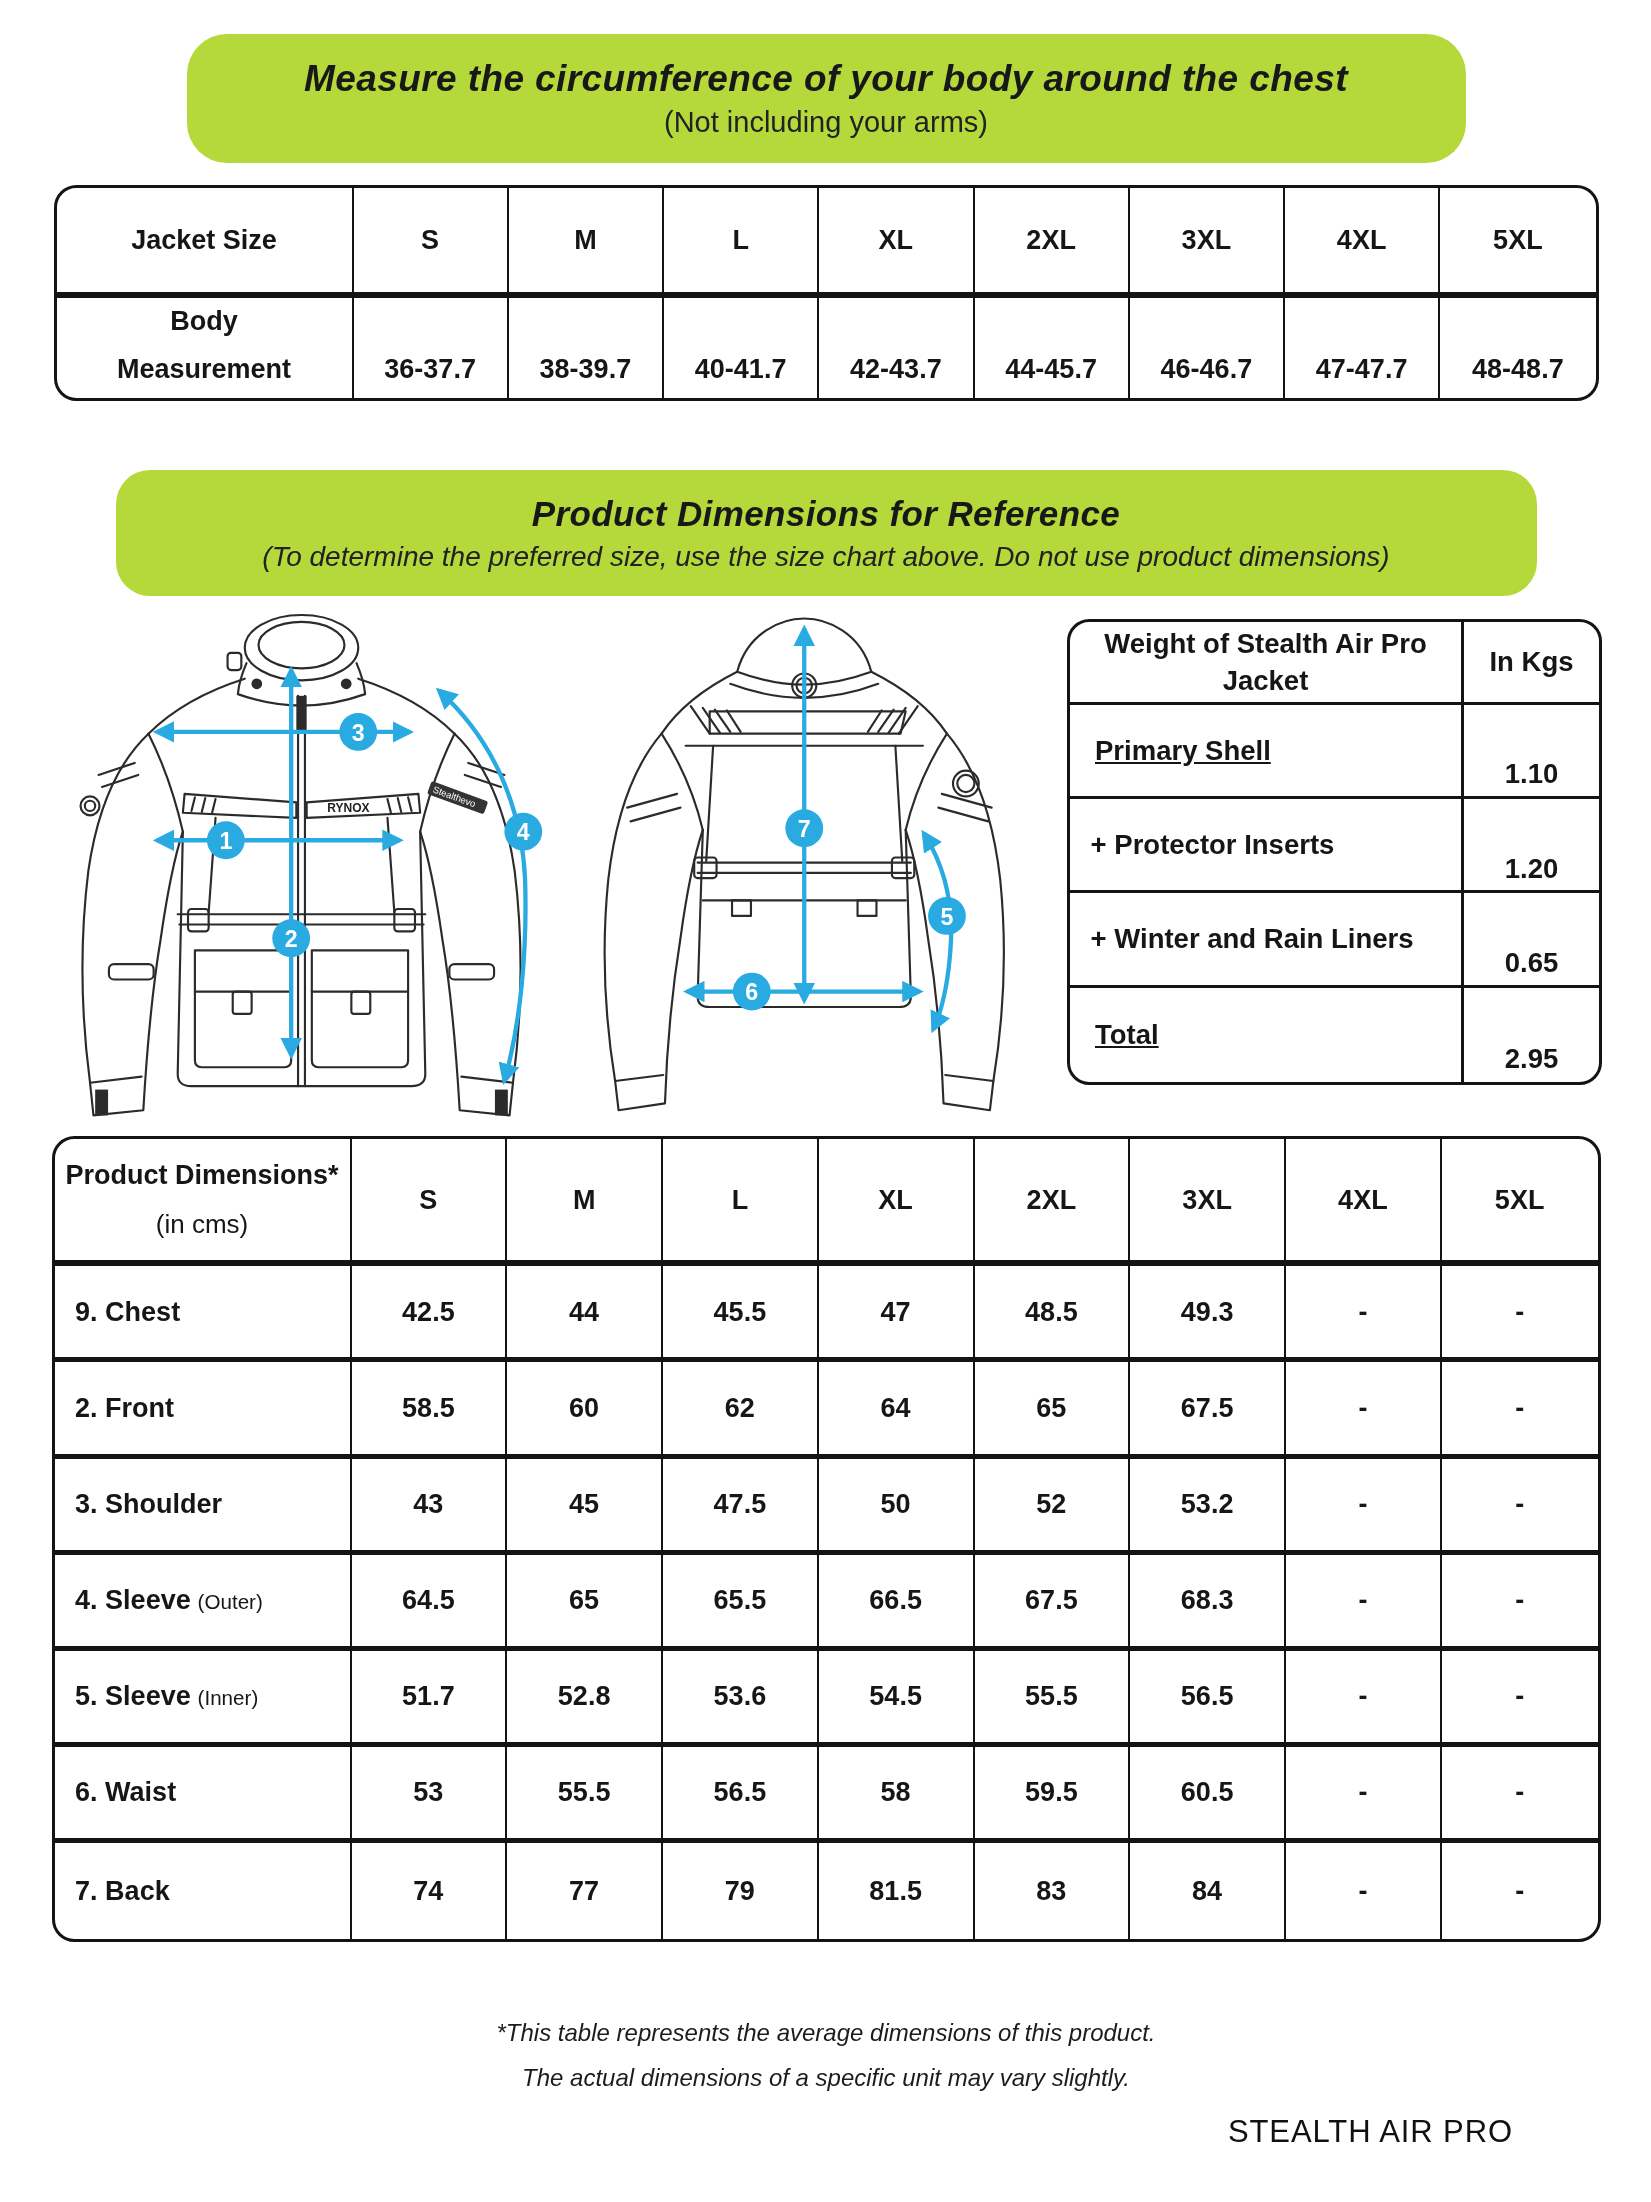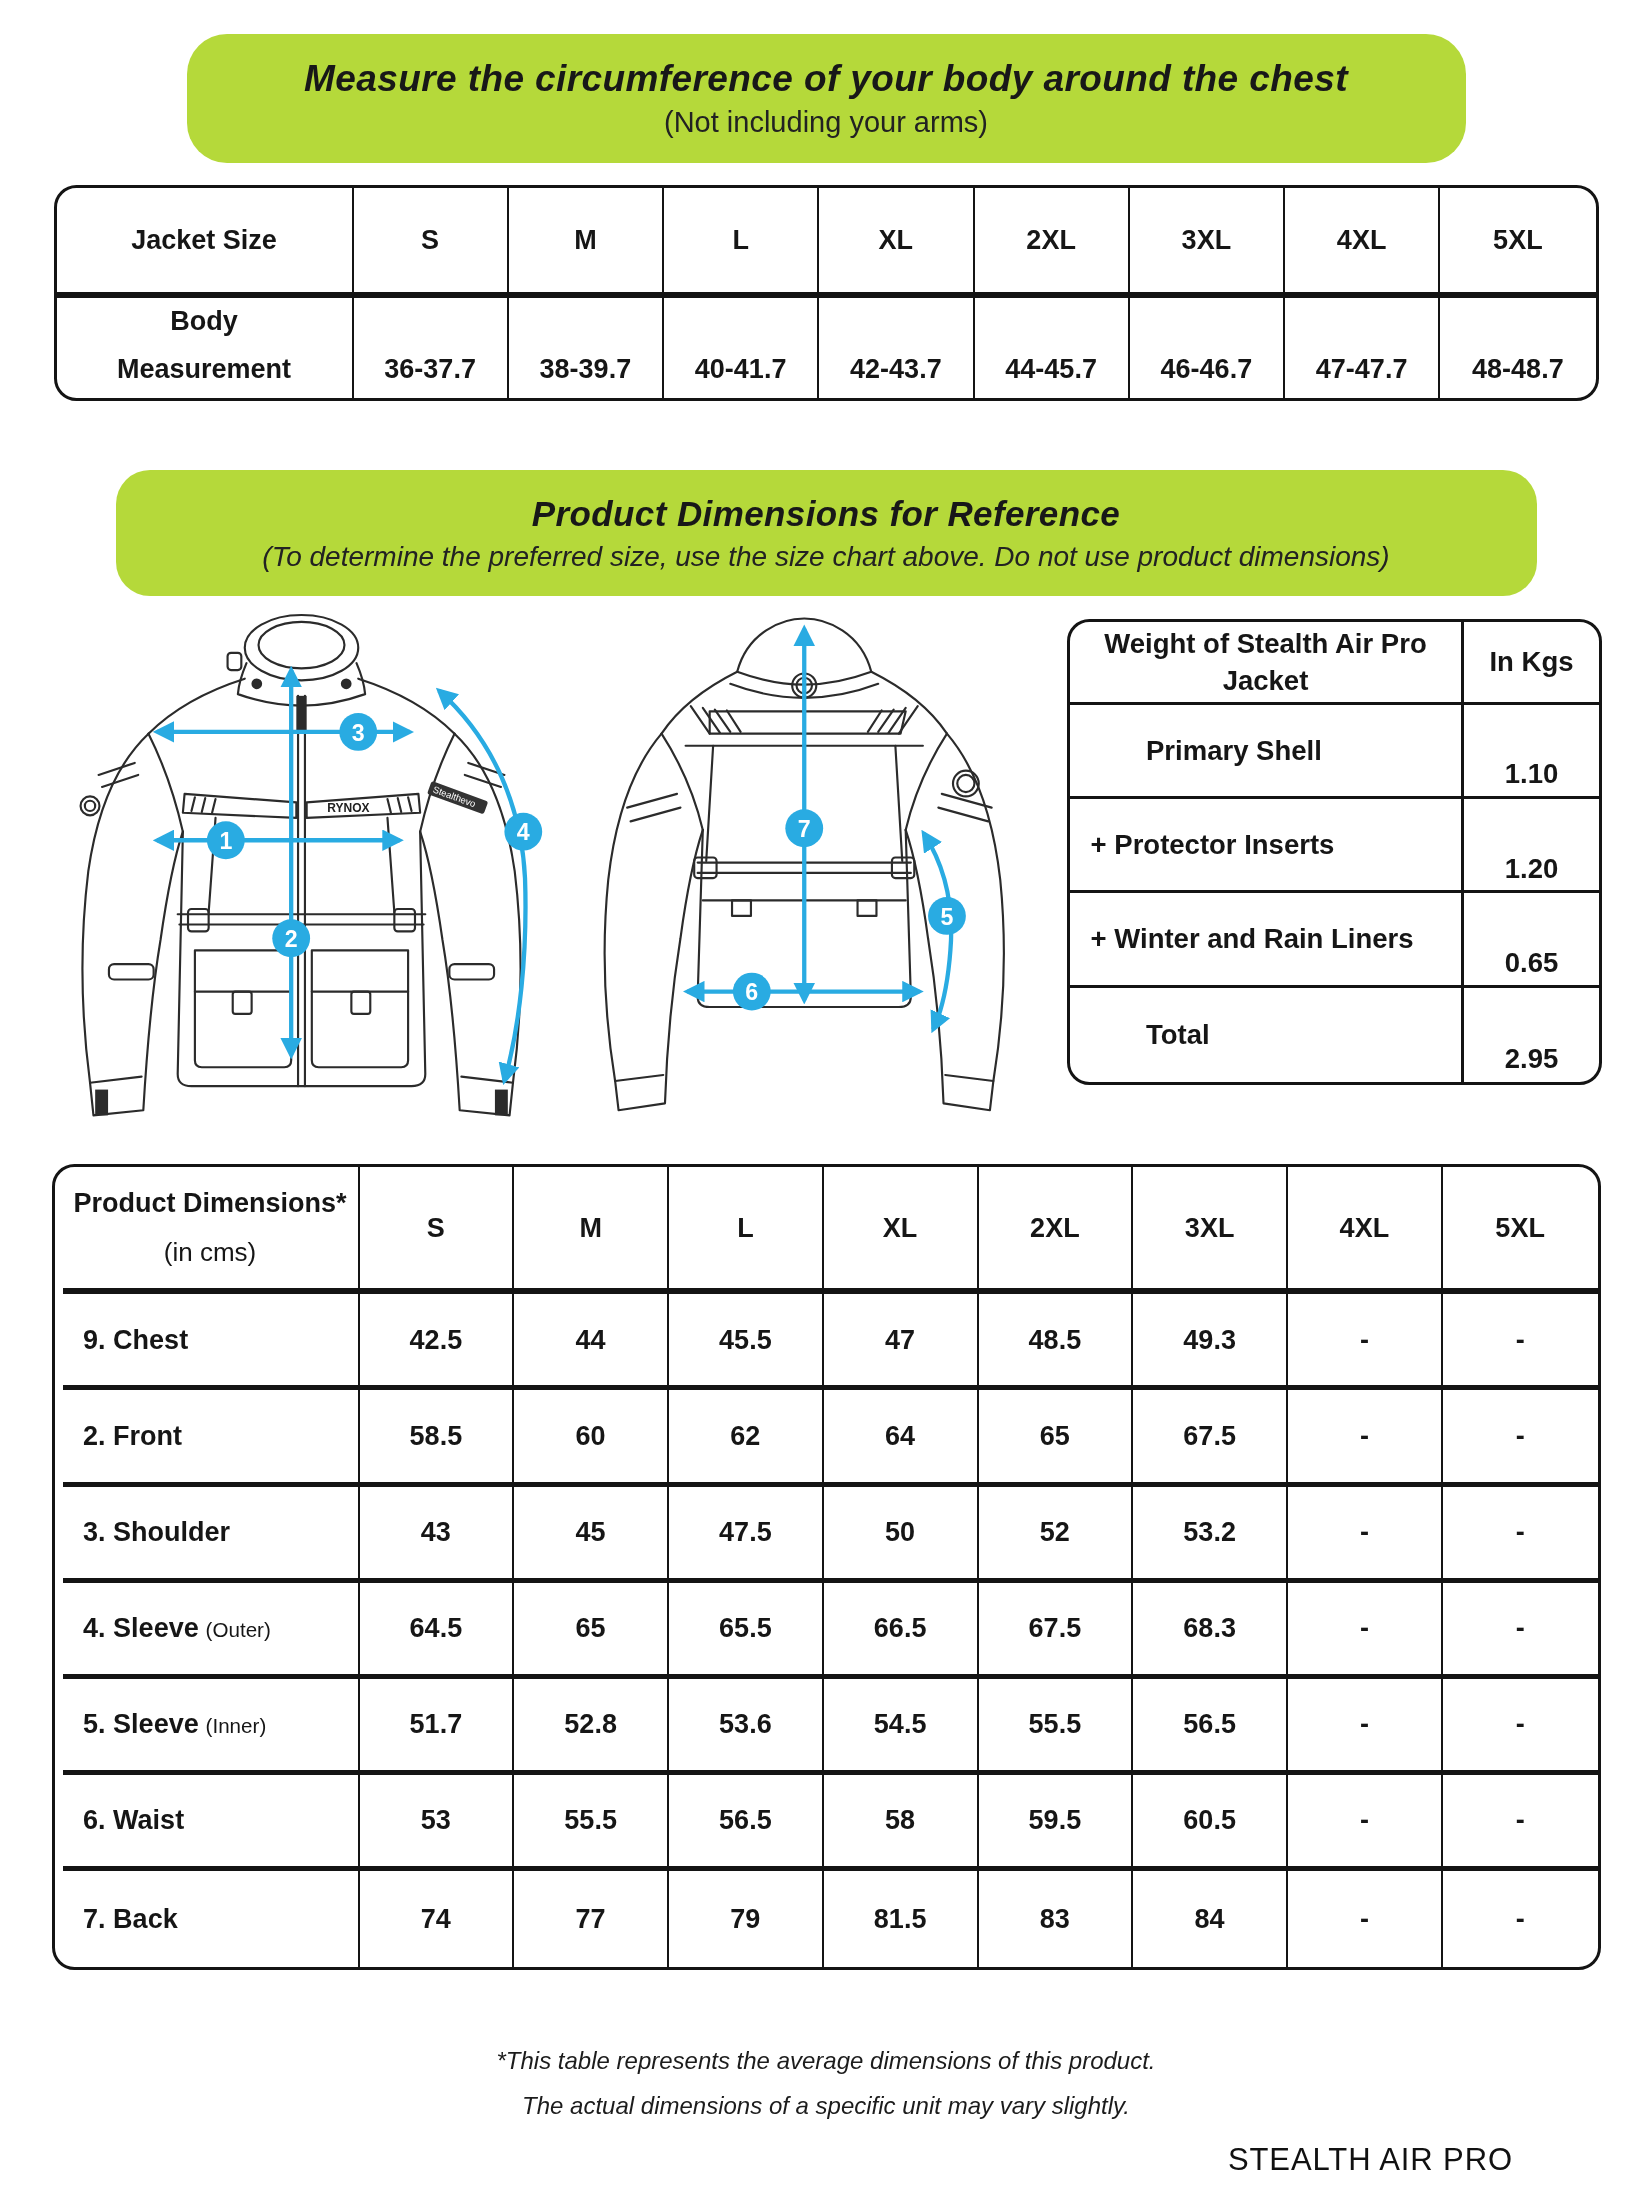--- a/index.html
+++ b/index.html
@@ -53,26 +53,26 @@
   .size-label-wrap { width: 176px; line-height: 1.75; }
 
   
   .diagram-row { display: flex; align-items: flex-start; margin: 6.9px 50px 0 26px; height: 533px; }
   .weight-tbl { width: 535px; height: 466px; margin-left: auto; margin-top: 15.5px; }
   .weight-grid { grid-template-columns: 1fr 135px; grid-template-rows: 83px repeat(4, 1fr); }
   .weight-grid .cell { border-right: 3.4px solid #141414; border-bottom: 3.4px solid #141414; font-size: 27.5px; }
   .weight-grid .cell.lastcol { border-right: none; }
   .weight-grid .cell.lastrow { border-bottom: none; }
   .wt-label { align-items: flex-start; text-align: left; padding-left: 20.6px; }
-  .wt-label.wt-indent { padding-left: 76px; }
+  .wt-label.wt-indent { padding-left: 25px; text-decoration: underline; }
   .wt-header { font-size: 27px; }
   .wt-val { font-size: 29px; margin-top: 47px; }
 
   
-  .dim-tbl { width: 1549px; height: 806px; margin: 28px auto 0; padding-left: 8px; }
+  .dim-tbl { width: 1549px; height: 806px; margin: 0 auto 0; }
   .dim-grid { grid-template-columns: 297px repeat(8, 1fr); grid-template-rows: 127px repeat(7, 1fr); }
   .dim-head0 { line-height: 1.8; }
   .unit-light { font-weight: normal; font-size: 26px; }
   .row-label { align-items: flex-start; text-align: left; padding-left: 20.6px; }
   .row-label .rn { font-weight: normal; font-size: 20.6px; margin-left: 6.9px; }
 
   
   .footnote { margin-top: 69px; text-align: center; font-size: 24px; font-style: italic; line-height: 1.85; color: #1c1c1c; }
   .product-name { margin-top: 13.8px; text-align: right; padding-right: 139px; font-size: 31px; letter-spacing: 0.9px; color: #111; }
 

